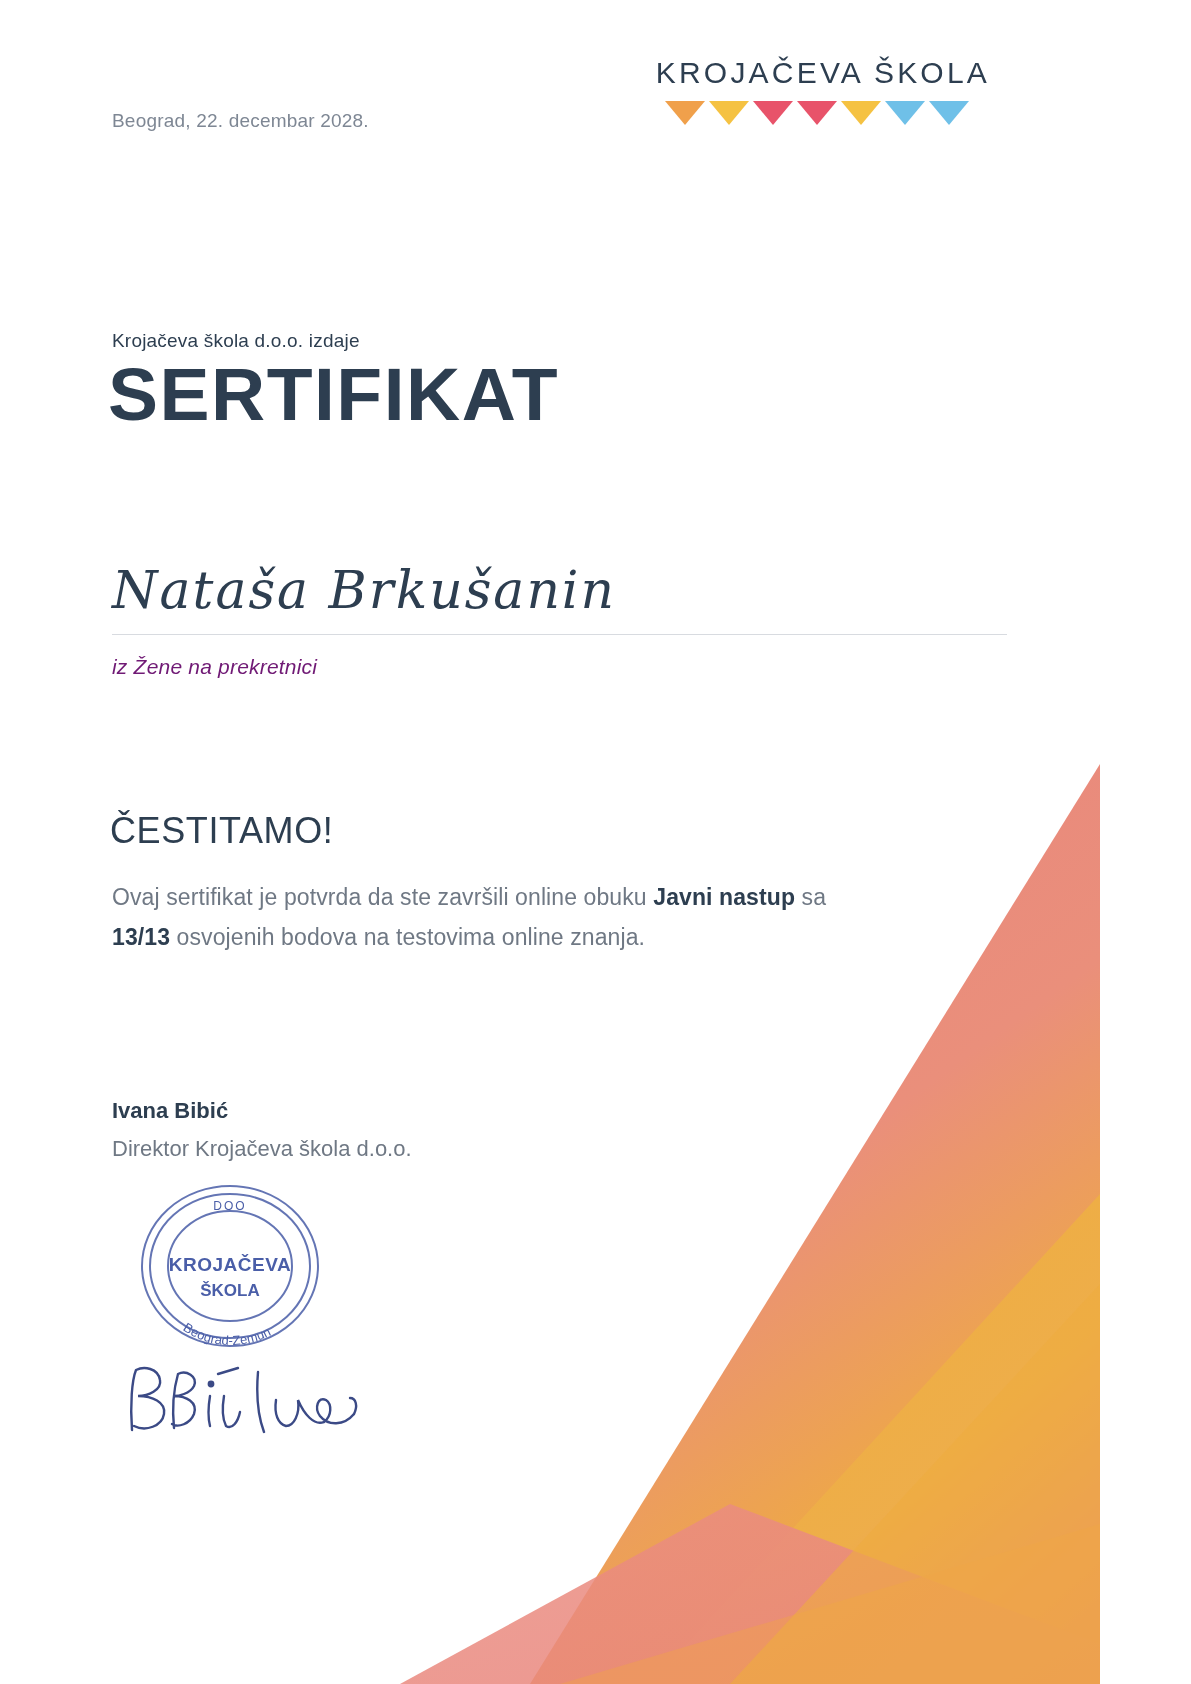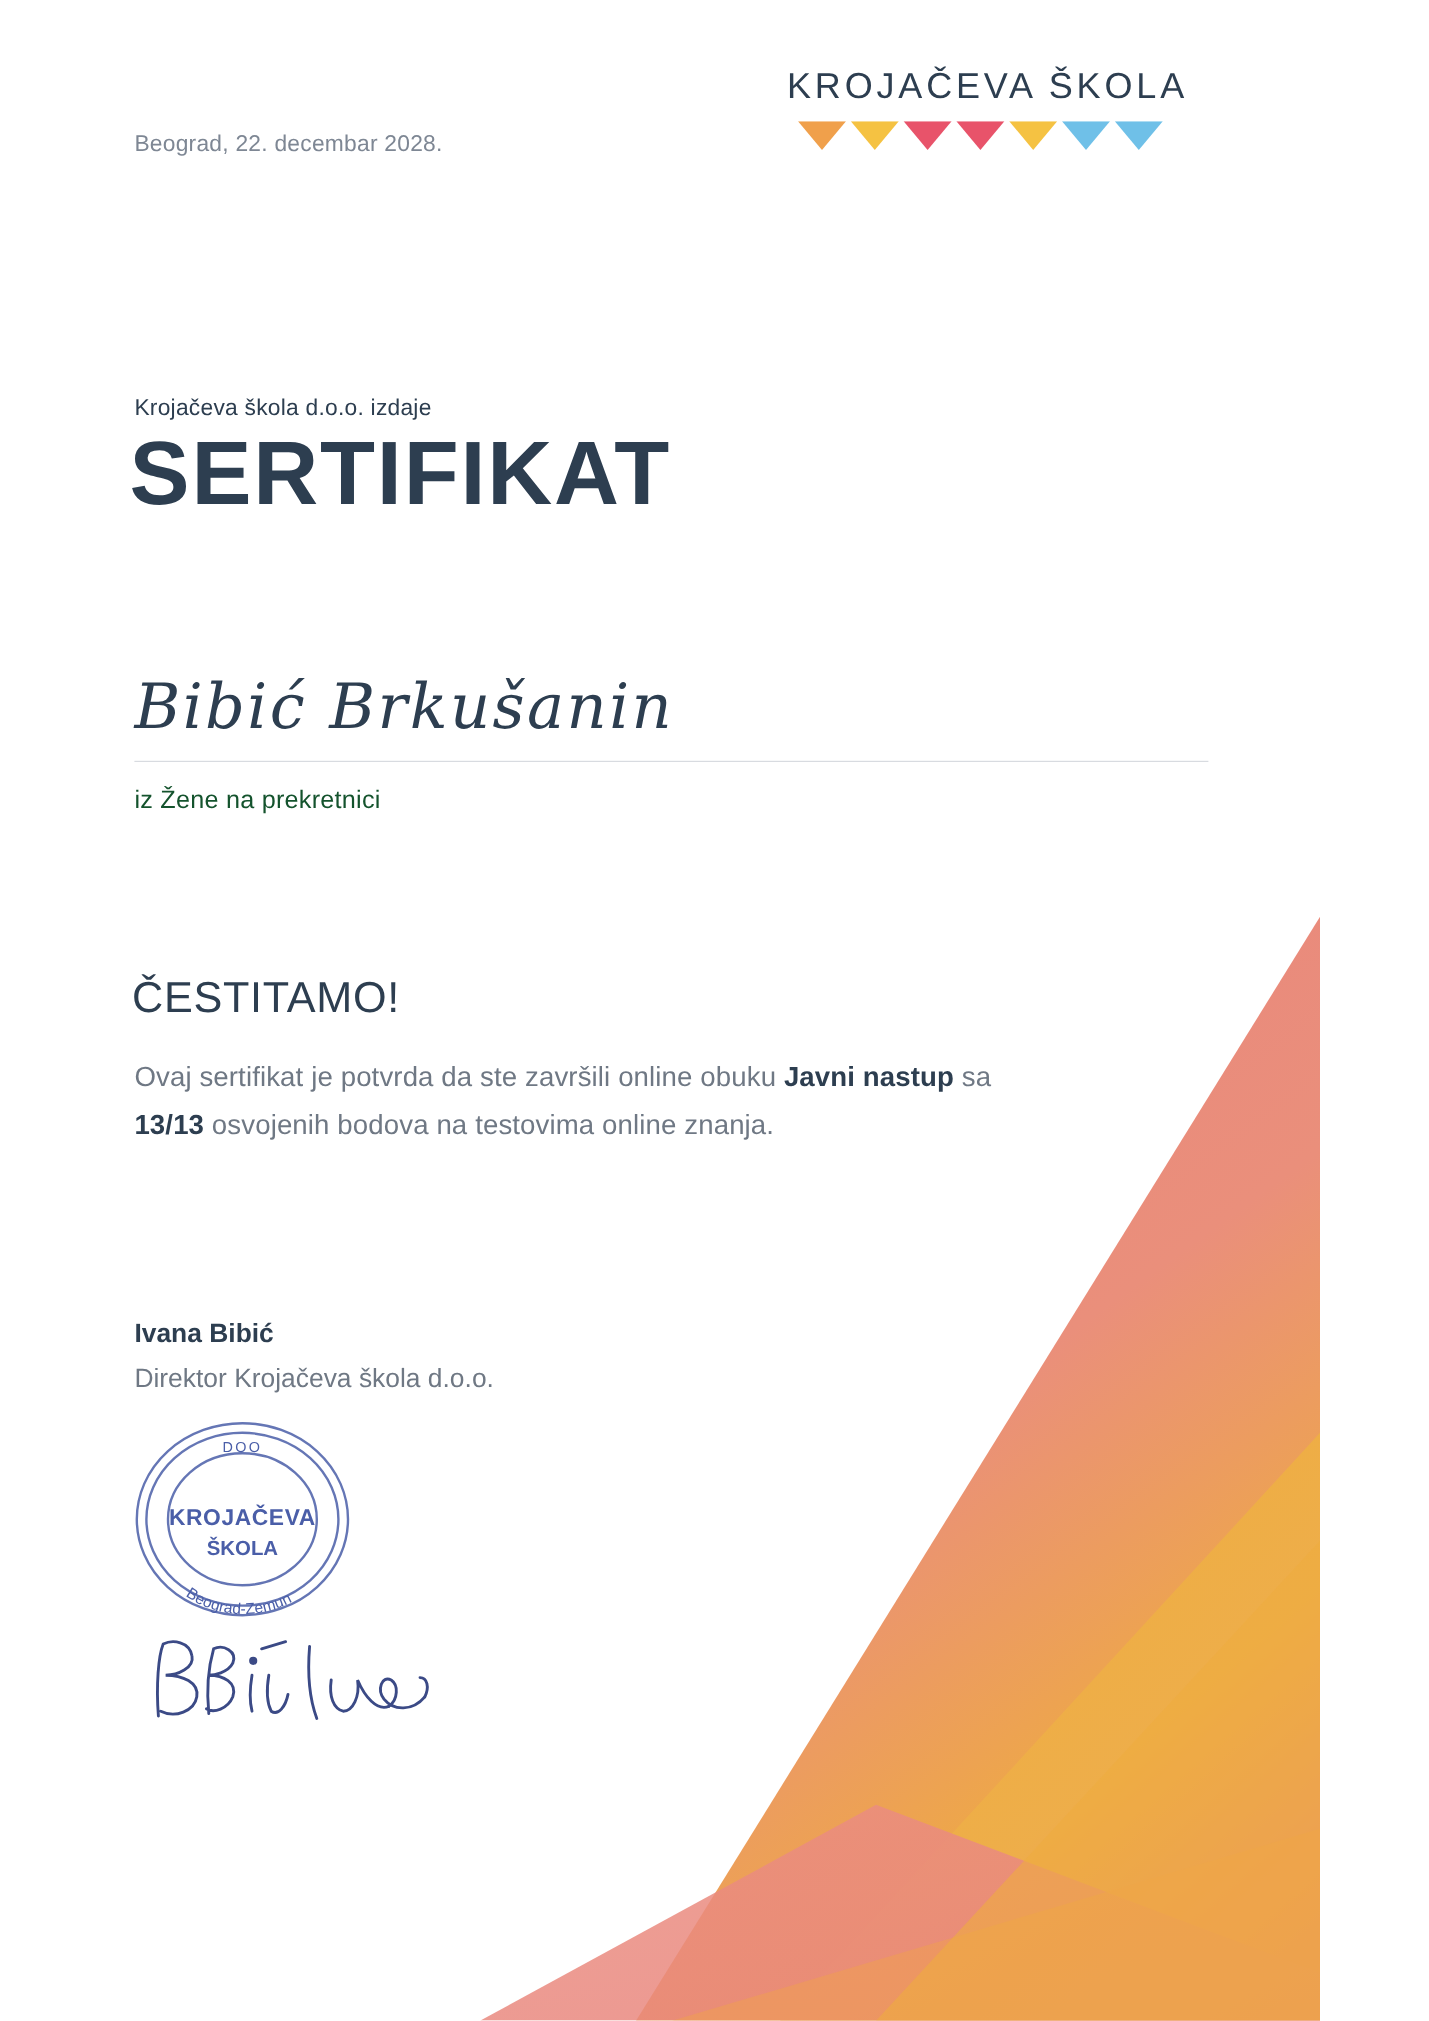--- a/index.html
+++ b/index.html
@@ -101,21 +101,22 @@
     top: 634px;
     width: 895px;
     height: 1px;
     background: #d8dbe0;
   }
   .recipient-from {
     position: absolute;
     left: 112px;
     top: 655px;
     font-size: 21px;
-    color: #14532d;
+    font-style: italic;
+    color: #701a75;
     letter-spacing: 0.2px;
   }
 
   
   .congrats {
     position: absolute;
     left: 110px;
     top: 810px;
     font-size: 36px;
     color: #2d3e50;
@@ -152,21 +153,21 @@
   .signer-role {
     position: absolute;
     left: 112px;
     top: 1136px;
     font-size: 22px;
     color: #6f7884;
   }
 
   .stamp {
     position: absolute;
-    left: 102px;
+    left: 130px;
     top: 1176px;
     width: 205px;
     height: 180px;
   }
   .signature-img {
     position: absolute;
     left: 118px;
     top: 1352px;
     width: 255px;
     height: 95px;
@@ -217,21 +218,21 @@
       <polygon points="220,0 260,0 240,24" fill="#6fc0e8"></polygon>
       <polygon points="264,0 304,0 284,24" fill="#6fc0e8"></polygon>
     </svg>
   </div>
 
   <div class="date-line">Beograd, 22. decembar 2028.</div>
 
   <div class="issuer">Krojačeva škola d.o.o. izdaje</div>
   <div class="cert-title">SERTIFIKAT</div>
 
-  <div class="recipient">Bibić Brkušanin</div>
+  <div class="recipient">Nataša Brkušanin</div>
   <div class="recipient-rule"></div>
   <div class="recipient-from">iz Žene na prekretnici</div>
 
   <div class="congrats">ČESTITAMO!</div>
   <div class="body-text">
     <span>Ovaj sertifikat je potvrda da ste završili online obuku </span><b>Javni nastup</b><span> sa </span><br>
     <span class="score">13/13</span><span> osvojenih bodova na testovima online znanja.</span>
   </div>
 
   <div class="signer-name">Ivana Bibić</div>

